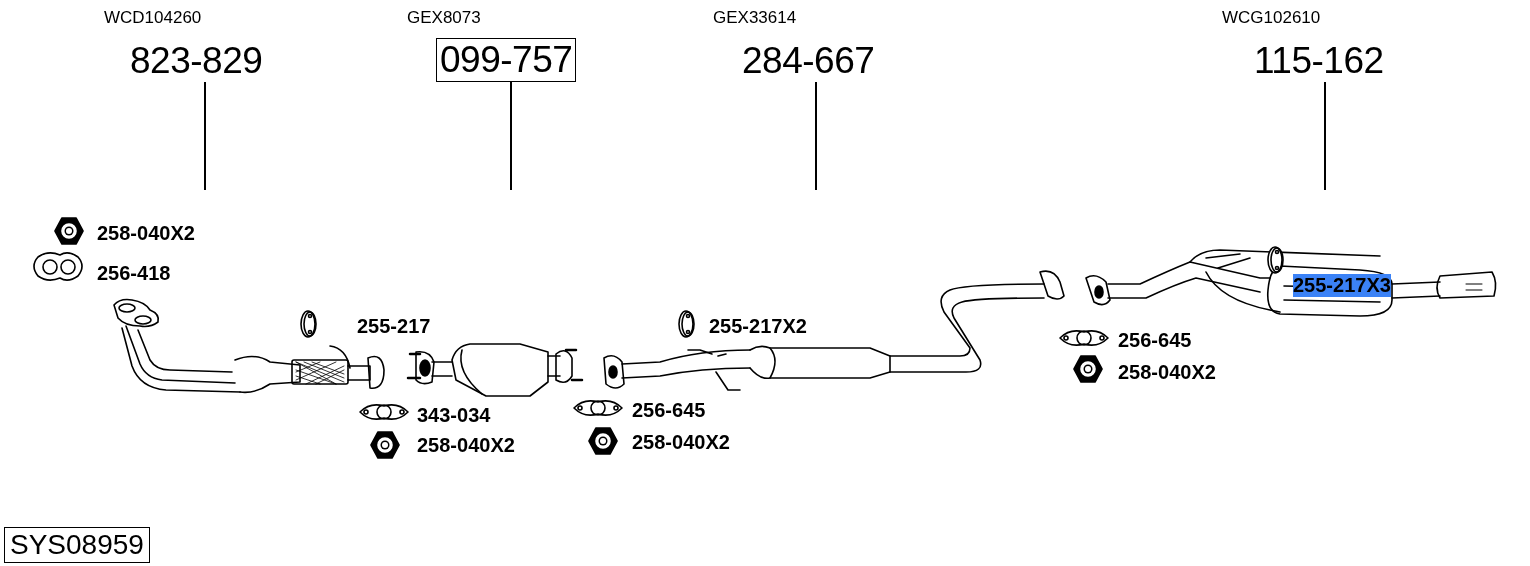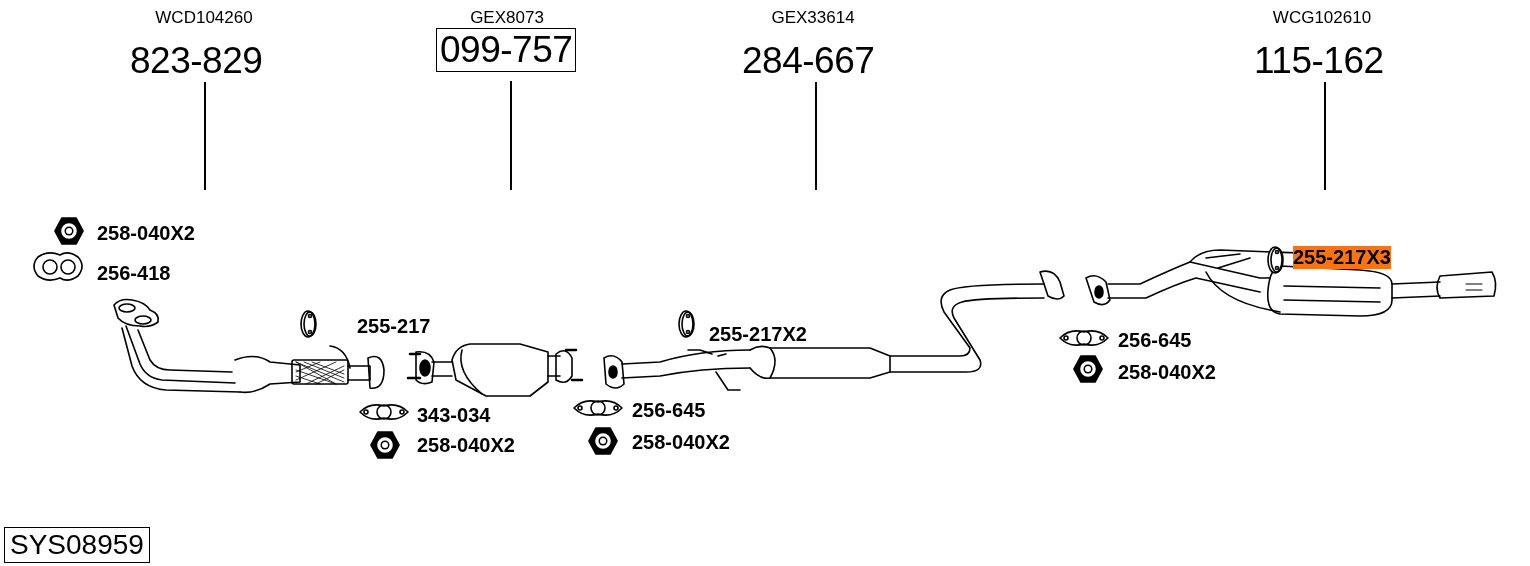--- a/index.html
+++ b/index.html
@@ -1,35 +1,35 @@
 <!DOCTYPE html>
 <html><head>
 <meta charset="utf-8">
 <style>
   html, body { margin:0; padding:0; background:#ffffff; }
   body { width:1530px; height:566px; position:relative; overflow:hidden;
          font-family:"Liberation Sans", sans-serif; color:#000; }
   .abs { position:absolute; }
-  .code { font-size:17px; text-align:center; width:200px; }
+  .code { font-size:17px; width:200px; }
   .partno { font-size:37px; text-align:right; line-height:42px; letter-spacing:-0.5px; }
   .boxed { border:1.5px solid #000; padding:0 3px; }
   .leader { width:1.5px; background:#000; }
   .lbl { font-size:20px; white-space:nowrap;font-weight:bold; }
   .sys { font-size:28px; border:1.5px solid #000; padding:0 5px; line-height:34px; }
   svg.art { position:absolute; left:0; top:0; }
 </style>
 </head>
 <body>
 
 <div class="abs code" style="left:104px;top:8px;">WCD104260</div>
 <div class="abs partno" style="left:130px;top:40px;">823-829</div>
 <div class="abs leader" style="left:204px;top:82px;height:108px;"></div>
 
 <div class="abs code" style="left:407px;top:8px;">GEX8073</div>
-<div class="abs partno boxed" style="left:436px;top:28px;">099-757</div>
+<div class="abs partno boxed" style="left:436px;top:38px;">099-757</div>
 <div class="abs leader" style="left:510px;top:81px;height:109px;"></div>
 
 <div class="abs code" style="left:713px;top:8px;">GEX33614</div>
 <div class="abs partno" style="left:742px;top:40px;">284-667</div>
 <div class="abs leader" style="left:815px;top:82px;height:108px;"></div>
 
 <div class="abs code" style="left:1222px;top:8px;">WCG102610</div>
 <div class="abs partno" style="left:1254px;top:40px;">115-162</div>
 <div class="abs leader" style="left:1324px;top:82px;height:108px;"></div>
 
@@ -160,20 +160,20 @@
         <circle cx="1277" cy="268" r="1.5"></circle>
     </g>
   </g>
 </svg>
 
 <div class="abs lbl" style="left:97px;top:222px;">258-040X2</div>
 <div class="abs lbl" style="left:97px;top:262px;">256-418</div>
 <div class="abs lbl" style="left:329px;top:315px;margin-left:28px;">255-217</div>
 <div class="abs lbl" style="left:417px;top:404px;">343-034</div>
 <div class="abs lbl" style="left:417px;top:434px;">258-040X2</div>
-<div class="abs lbl" style="left:709px;top:315px;margin-top:8px;">255-217X2</div>
+<div class="abs lbl" style="left:709px;top:315px;">255-217X2</div>
 <div class="abs lbl" style="left:632px;top:399px;">256-645</div>
 <div class="abs lbl" style="left:632px;top:431px;">258-040X2</div>
 <div class="abs lbl" style="left:1118px;top:329px;">256-645</div>
 <div class="abs lbl" style="left:1118px;top:361px;">258-040X2</div>
-<div class="abs lbl" style="left:1293px;top:246px;background:#f97316;">255-217X3</div>
+<div class="abs lbl" style="left:1293px;top:274px;background:#3b82f6;">255-217X3</div>
 
 <div class="abs sys" style="left:4px;top:527px;">SYS08959</div>
 
 </body></html>

